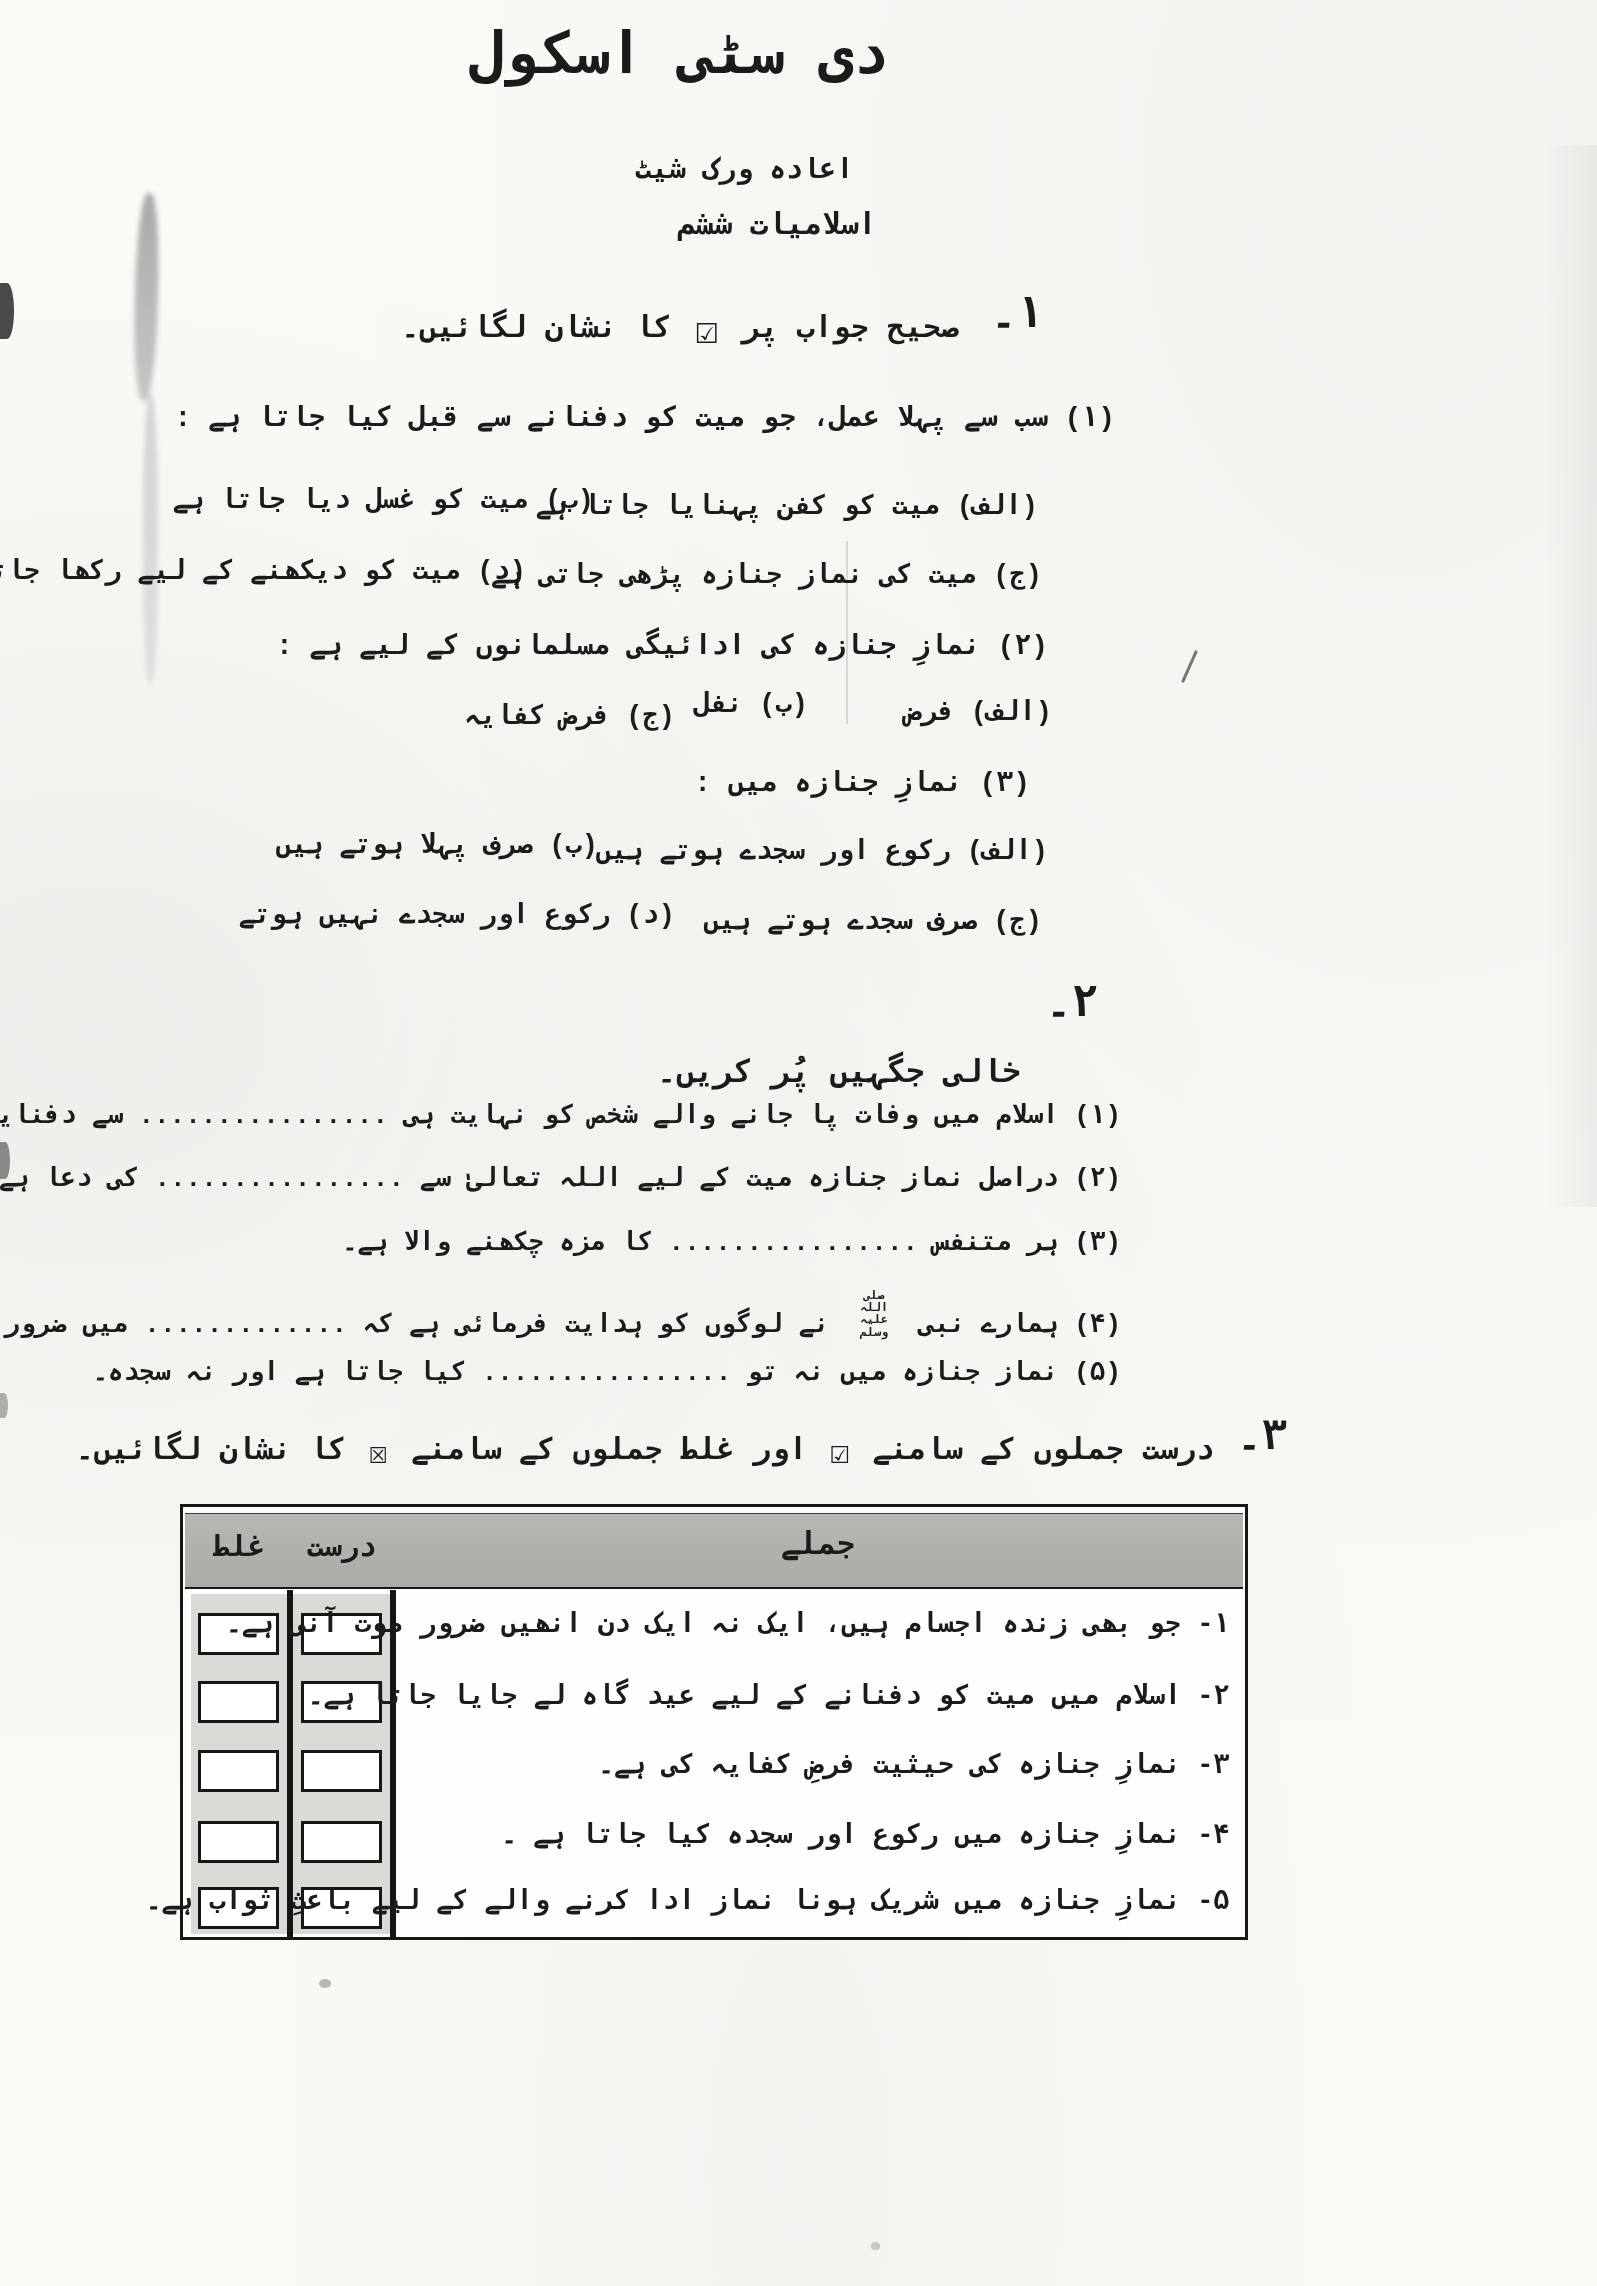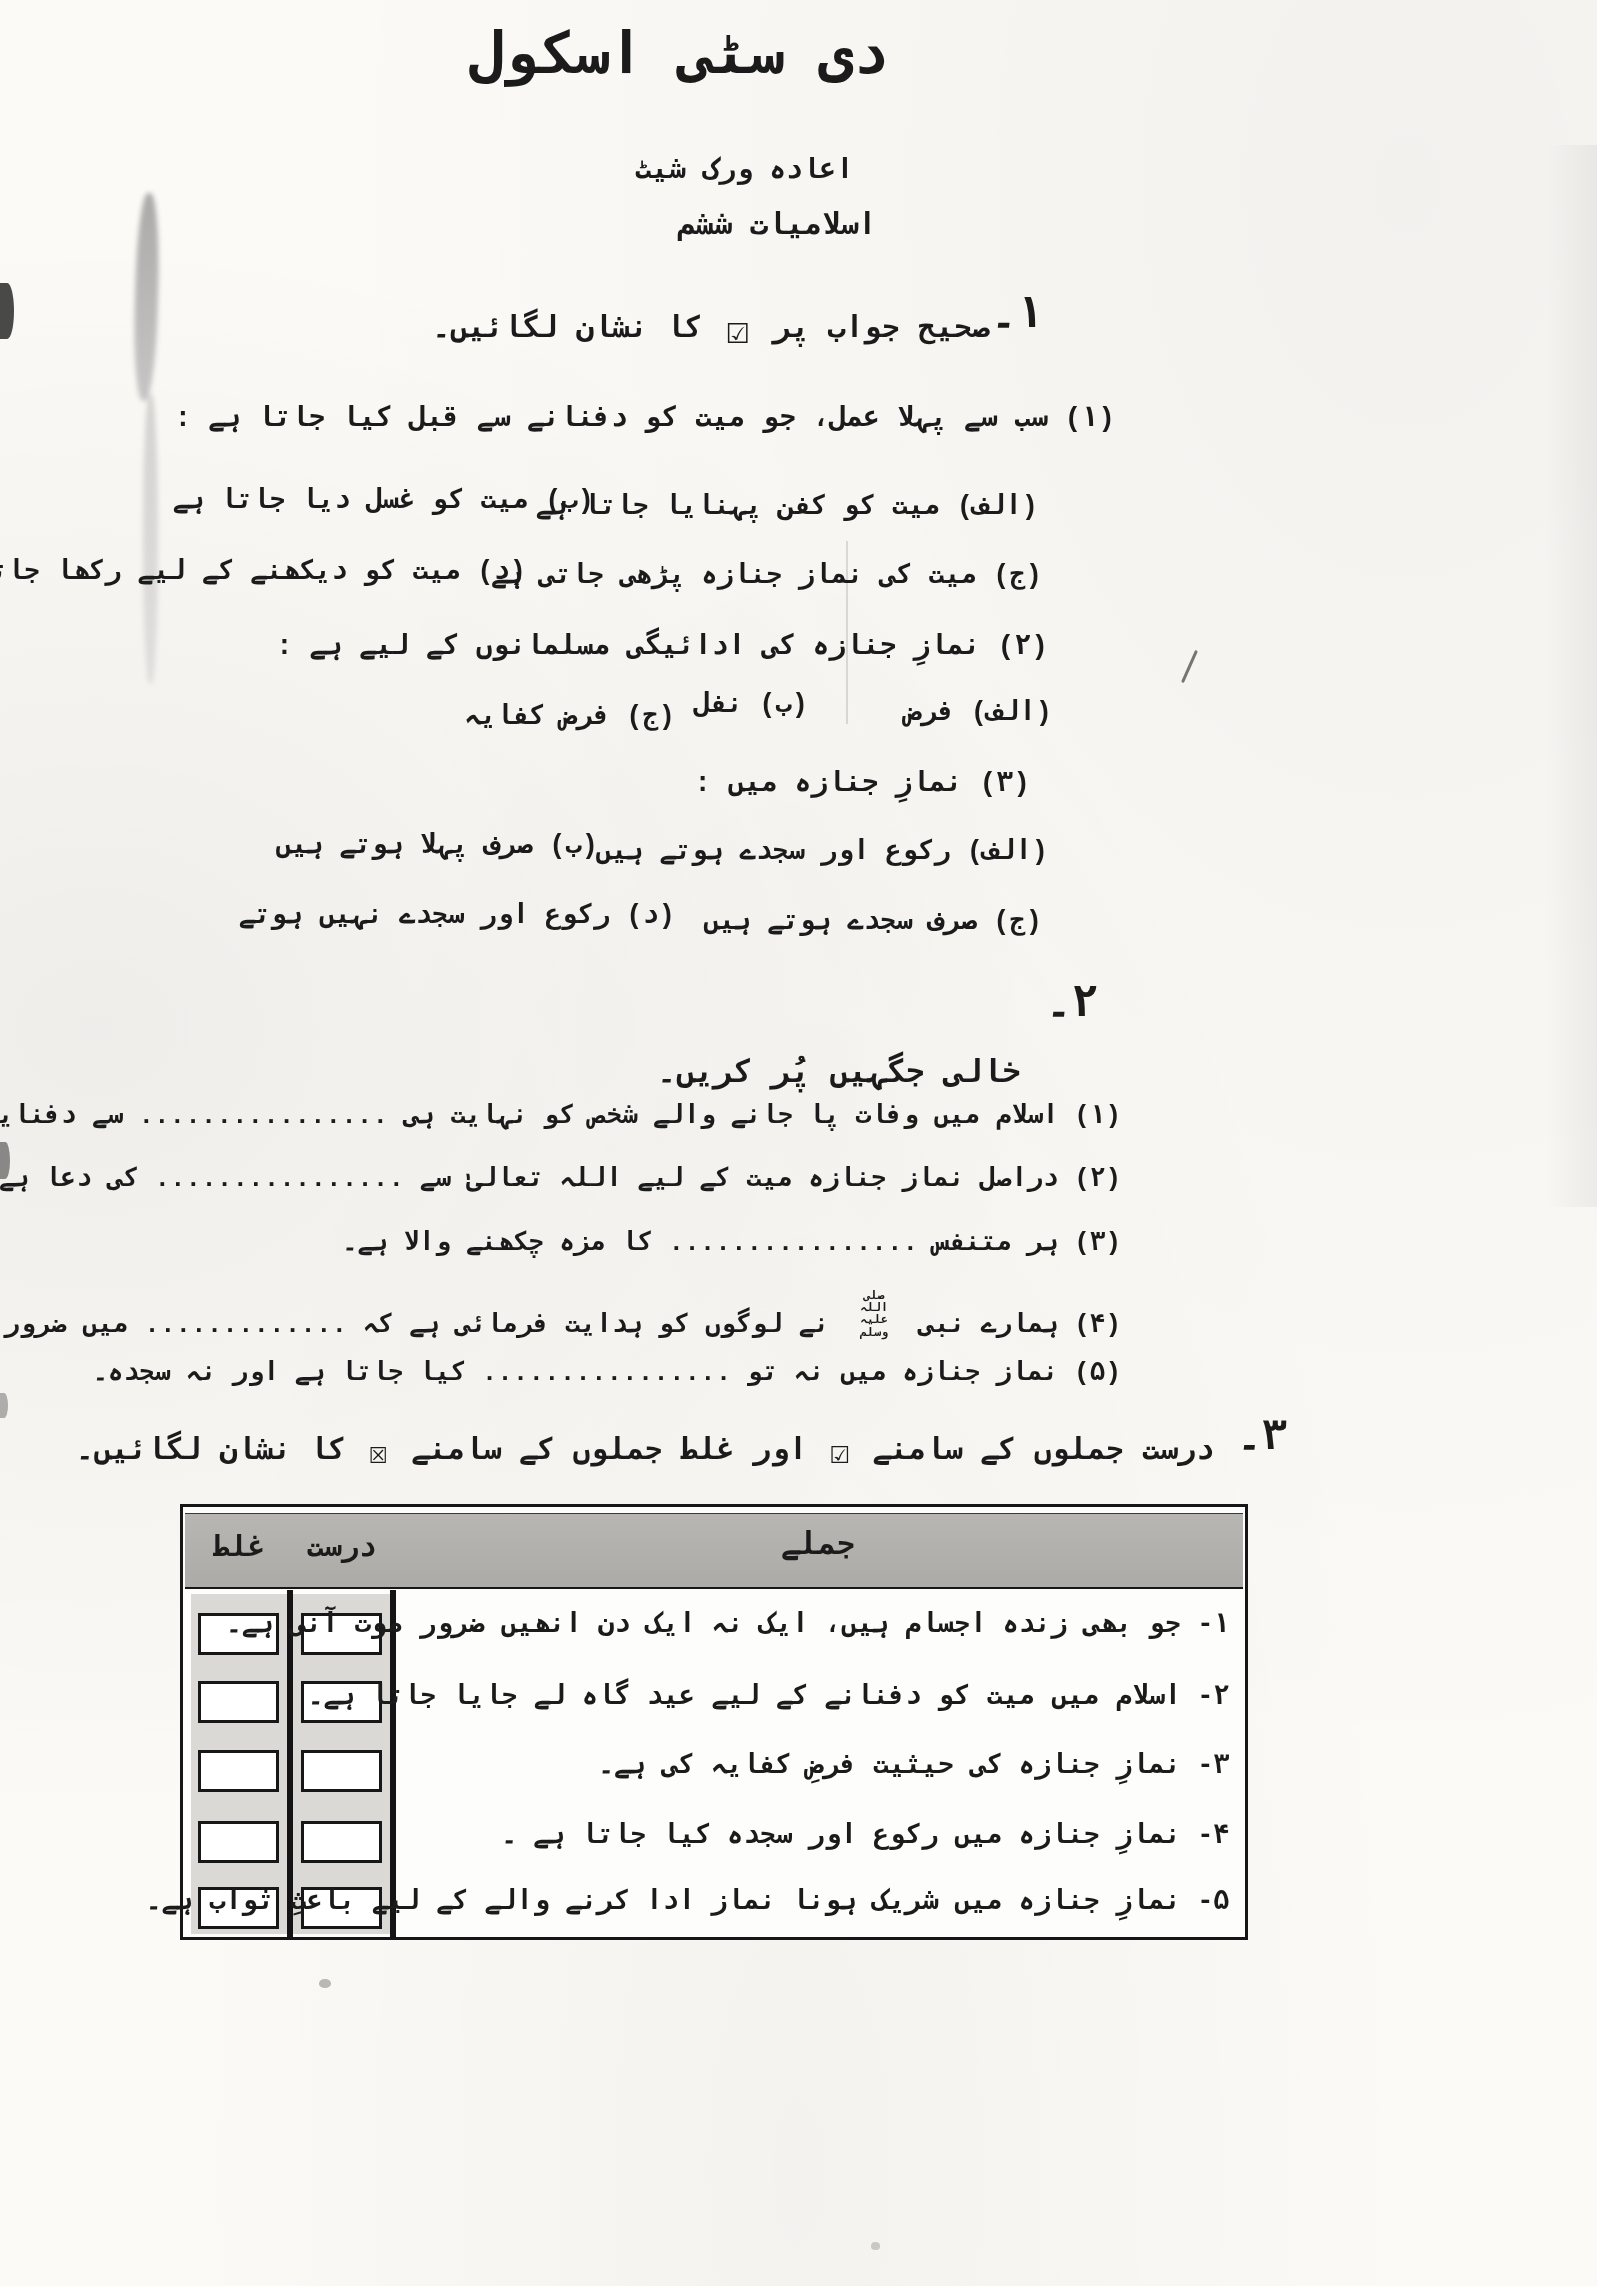--- a/index.html
+++ b/index.html
@@ -83,21 +83,21 @@
   <div class="art fold"></div>
   <div class="art dotC"></div>
   <div class="art dotD"></div>
   <div class="art edgeR"></div>
 
   <div class="t title ctr" style="left:521px;width:367px;top:19.3px;">دی سٹی اسکول</div>
   <div class="t sub ctr" style="left:599px;width:290px;top:124px;">اعادہ ورک شیٹ</div>
   <div class="t sub ctr" style="left:637px;width:280px;top:178px;font-size:30px;">اسلامیات ششم</div>
 
   <div class="t secnum" style="right:555px;top:286px;">۱۔</div>
-  <div class="t secins" style="right:608px;top:307px;">
+  <div class="t secins" style="right:639px;top:307px;">
     <span>صحیح جواب پر</span>
     <span class="chk">☑</span>
     <span>کا نشان لگائیں۔</span>
   </div>
 
   <div class="t q" style="right:483px;top:400px;">(۱) سب سے پہلا عمل، جو میت کو دفنانے سے قبل کیا جاتا ہے :</div>
   <div class="t opt" style="right:560px;top:489px;">(الف) میت کو کفن پہنایا جاتا ہے</div>
   <div class="t opt" style="right:1004px;top:483px;">(ب) میت کو غسل دیا جاتا ہے</div>
   <div class="t opt" style="right:556px;top:558px;">(ج) میت کی نماز جنازہ پڑھی جاتی ہے</div>
   <div class="t opt" style="right:1072px;top:554px;">(د) میت کو دیکھنے کے لیے رکھا جاتا ہے</div>

